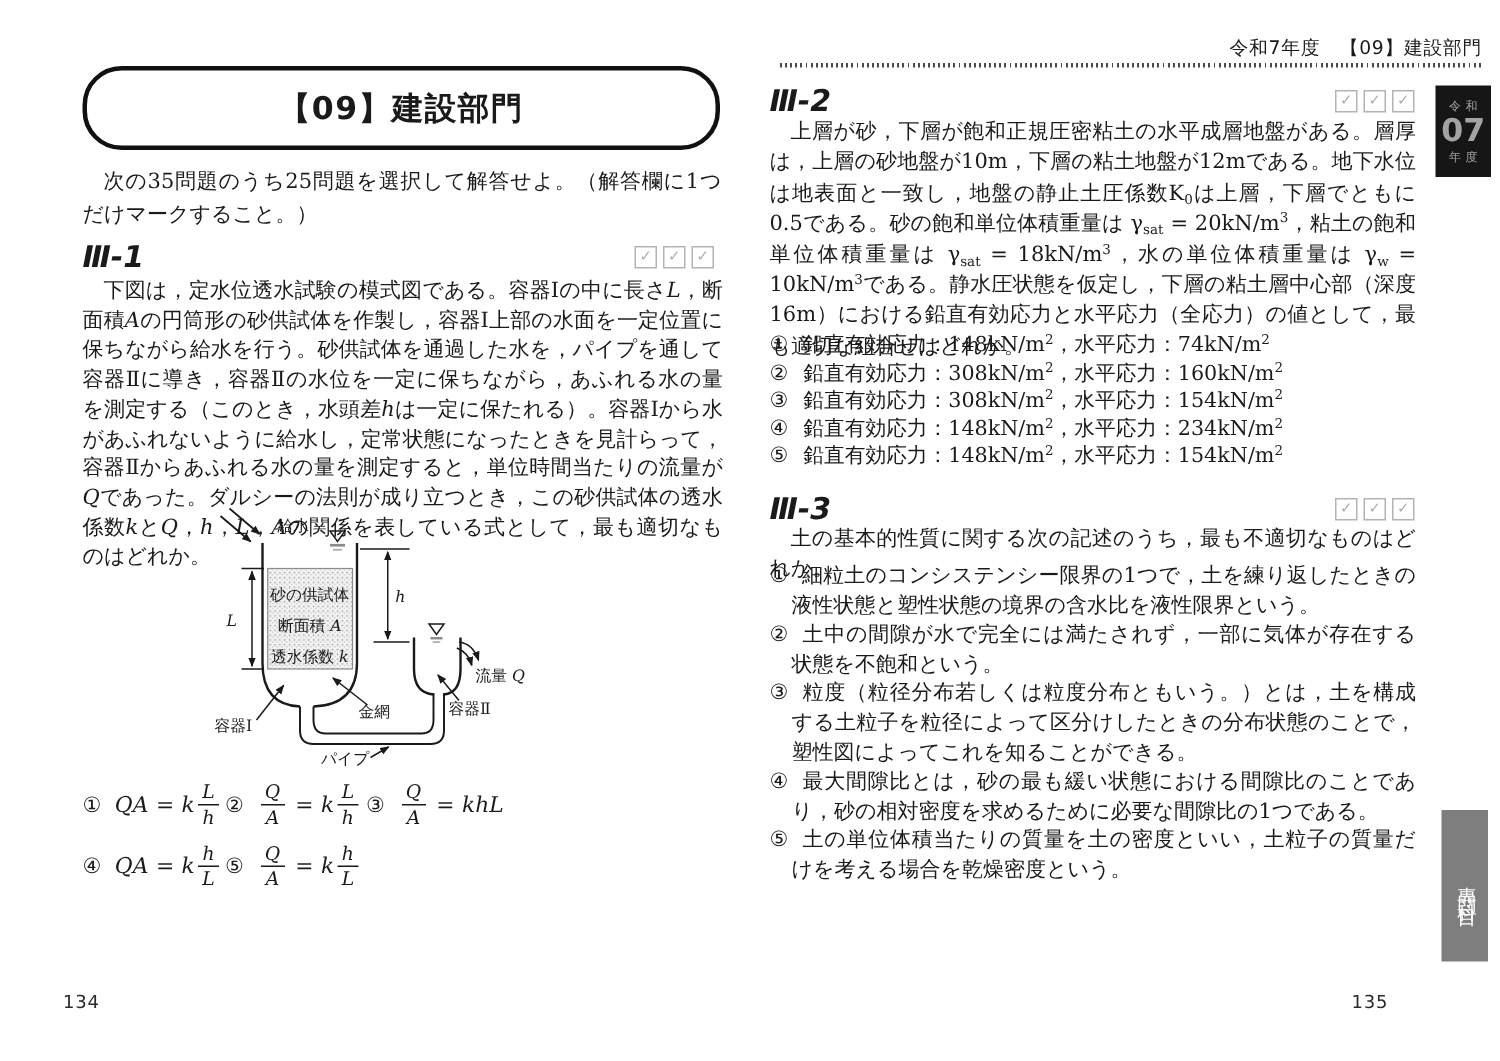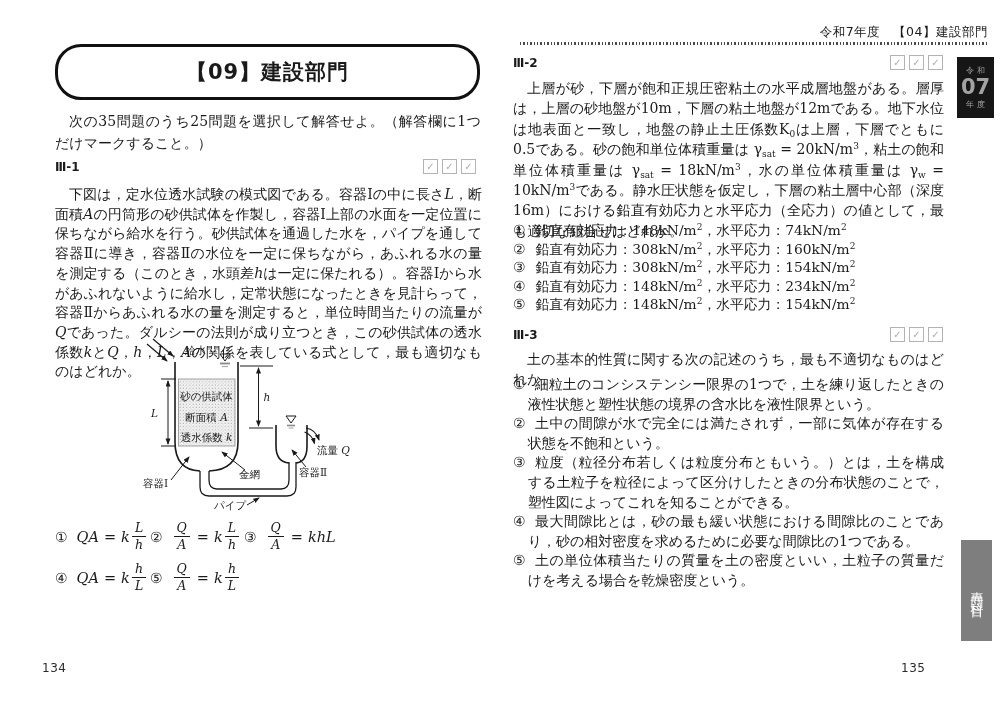--- a/index.html
+++ b/index.html
@@ -9,21 +9,21 @@
   .sans{font-family:"DejaVu Sans","Liberation Sans",sans-serif;}
 
   
   .title-box{left:55px;top:44px;width:419px;height:50px;border:3px solid #111;border-radius:26px;
              display:flex;align-items:center;justify-content:center;}
   .title-box span{font-weight:bold;font-size:21px;letter-spacing:1px;}
   .instructions{left:55px;top:111px;width:426px;font-size:14px;line-height:21.5px;
                 text-indent:1em;text-align:justify;}
   .q-head{display:flex;align-items:center;justify-content:space-between;}
   .q1-head{left:55px;top:159px;width:421px;}
-  .q-label{font-weight:bold;font-size:12px;}
+  .q-label{font-weight:bold;font-size:20px;font-style:italic;}
   .checks{display:flex;}
   .cbx{width:13px;height:13px;border:1.5px solid #b3b3b3;margin-left:4px;display:flex;
        align-items:center;justify-content:center;font-size:10px;color:#adadad;
        font-family:"DejaVu Sans","Liberation Sans",sans-serif;}
   .q-body{font-size:14px;line-height:19.7px;text-align:justify;text-indent:1em;}
   .q1-body{left:55px;top:185px;width:427px;}
   .q-body i, .opt-seg i{font-style:italic;font-family:"DejaVu Serif","Liberation Serif",serif;}
   sub{font-size:9px;vertical-align:-3px;line-height:0;}
   sup{font-size:9px;vertical-align:5px;line-height:0;}
 
@@ -233,21 +233,21 @@
           <span class="frac">
             <i class="fnum">h</i>
             <i class="fden">L</i>
           </span>
         </span>
     </div>
   </div>
 
   <div class="abs pagenum pn-left sans">134</div>
 
-  <div class="abs r-header sans">令和7年度　【04】建設部門</div>
+  <div class="abs r-header sans">令和7年度　【09】建設部門</div>
   <div class="abs r-rule"></div>
 
   <div class="abs q-head q2-head">
     <span class="q-label sans">Ⅲ-2</span>
     <span class="checks">
       <span class="cbx">✓</span>
       <span class="cbx">✓</span>
       <span class="cbx">✓</span>
     </span>
   </div>

